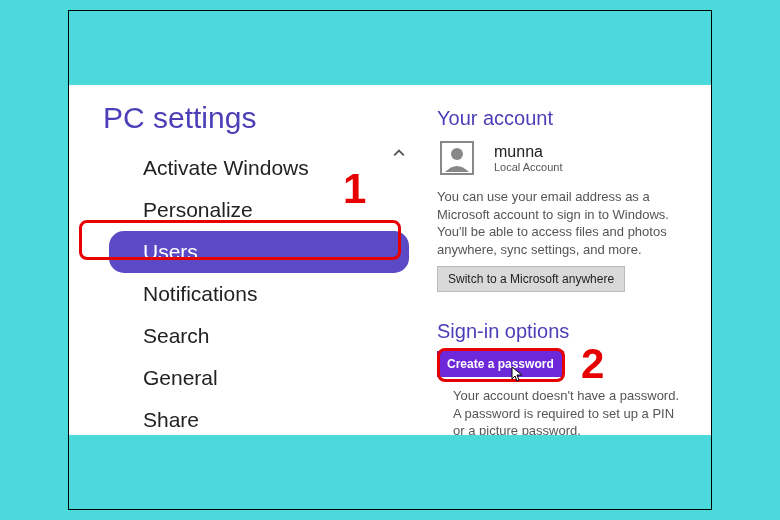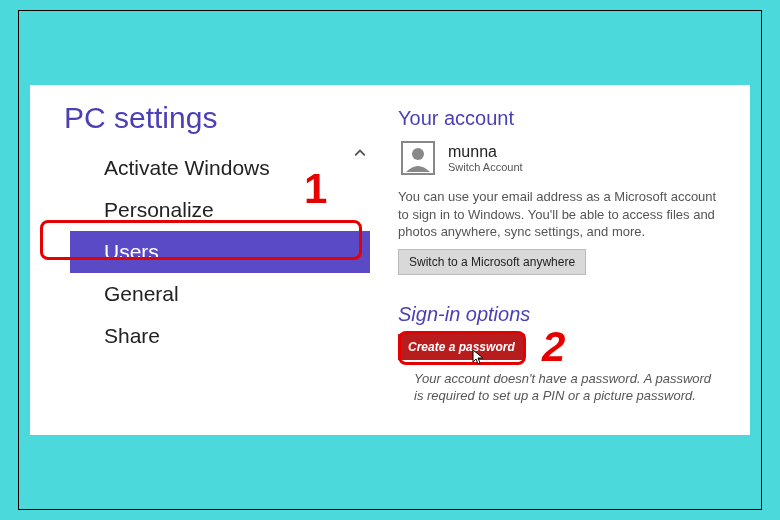--- a/index.html
+++ b/index.html
@@ -1,35 +1,35 @@
 <!DOCTYPE html>
 <html><head>
 <meta charset="utf-8">
 <style>
   * { box-sizing: border-box; margin: 0; padding: 0; }
   html, body { width: 780px; height: 520px; font-family: "Segoe UI", Tahoma, sans-serif; }
   body { background: #4bd9dc; display: flex; align-items: center; justify-content: center; }
-  .frame { width: 744px; height: 500px; border: 1px solid #000; background: #4bd9dc; display: flex; align-items: center; justify-content: center; }
+  .frame { width: 644px; height: 500px; border: 1px solid #000; background: #4bd9dc; display: flex; align-items: center; justify-content: center; }
   .window { width: 720px; height: 350px; background: #fff; display: flex; position: relative; overflow: hidden; }
   .sidebar { width: 340px; background: #fff; position: relative; }
   .title { color: #4b3fb8; font-size: 30px; font-weight: 300; padding: 16px 0 12px 34px; }
   .nav { list-style: none; }
   .nav li { font-size: 21px; color: #222; padding: 9px 0 9px 34px; cursor: pointer; position: relative; margin-left: 40px; }
-  .nav li.selected { background: #5b4ac5; color: #fff; }
+  .nav li.selected { background: #5b4ac5; color: #fff; border-radius: 15px; }
   .main { flex: 1; padding: 22px 28px 10px 28px; position: relative; }
   .section-title { color: #4b3fb8; font-size: 20px; font-weight: 400; margin-bottom: 8px; }
-  .account-row { display: flex; align-items: center; gap: 10px; margin-bottom: 10px; }
+  .account-row { display: flex; align-items: center; gap: 17px; margin-bottom: 10px; }
   .avatar { width: 40px; height: 40px; }
   .avatar svg { width: 40px; height: 40px; }
   .account-name { font-size: 16px; color: #222; }
   .account-sub { font-size: 11px; color: #555; }
   .desc { font-size: 13px; color: #555; line-height: 1.35; margin-bottom: 8px; }
   .btn-light { display: inline-block; background: #d9d9d9; border: 1px solid #bbb; color: #222; font-size: 12px; padding: 5px 10px; cursor: pointer; }
-  .btn-dark { display: inline-block; background: #b91c1c; color: #fff; font-size: 12px; font-weight: 600; padding: 6px 10px; cursor: pointer; position: relative; }
-  .signin-section { margin-top: 28px; position: relative; font-style: italic; }
+  .btn-dark { display: inline-block; background: #6d28d9; color: #fff; font-size: 12px; font-weight: 600; padding: 6px 10px; cursor: pointer; position: relative; }
+  .signin-section { margin-top: 28px; position: relative; }
   .signin-section .section-title { margin-bottom: 8px; }
   .signin-section .desc { margin-top: 10px; margin-left: 16px; }
 
   
   .annot-box { position: absolute; border: 3px solid #e60000; border-radius: 8px; pointer-events: none; }
   .annot-num { position: absolute; color: #e60000; font-weight: 800; font-size: 42px; font-family: Arial, sans-serif; pointer-events: none; }
   .annot-1-box { left: 10px; top: 135px; width: 322px; height: 40px; }
   .annot-1-num { left: 274px; top: 80px; }
   .annot-2-box { left: 0; top: 28px; width: 128px; height: 34px; }
   .annot-2-num { left: 144px; top: 20px; }
@@ -44,20 +44,22 @@
 
 <div class="frame">
   <div class="window">
 
     <div class="sidebar">
       <div class="title">PC settings</div>
       <ul class="nav">
         <li>Activate Windows</li>
         <li>Personalize</li>
         <li class="selected">Users</li>
+        <li>Notifications</li>
+        <li>Search</li>
         <li>General</li>
         <li>Share</li>
       </ul>
 
       <div class="scroll-up">
         <svg viewBox="0 0 10 10">
             <path d="M1 7 L5 3 L9 7" fill="none" stroke="#555" stroke-width="1.5"></path>
           </svg>
       </div>
 
@@ -71,21 +73,21 @@
         <div class="avatar">
           <svg viewBox="0 0 40 40">
             <rect x="0" y="0" width="40" height="40" fill="#fff"></rect>
             <rect x="4" y="4" width="32" height="32" fill="none" stroke="#888" stroke-width="2"></rect>
             <circle cx="20" cy="16" r="6" fill="#888"></circle>
             <path d="M8 34 Q20 22 32 34 Z" fill="#888"></path>
           </svg>
         </div>
         <div>
           <div class="account-name">munna</div>
-          <div class="account-sub">Switch Account</div>
+          <div class="account-sub">Local Account</div>
         </div>
       </div>
       <div class="desc">You can use your email address as a Microsoft account to sign in to Windows. You'll be able to access files and photos anywhere, sync settings, and more.</div>
       <div class="btn-light">Switch to a Microsoft anywhere</div>
 
       <div class="signin-section">
         <div class="section-title">Sign-in options</div>
         <div class="btn-dark">Create a password</div>
         <div class="desc">Your account doesn't have a password. A password is required to set up a PIN or a picture password.</div>
 

